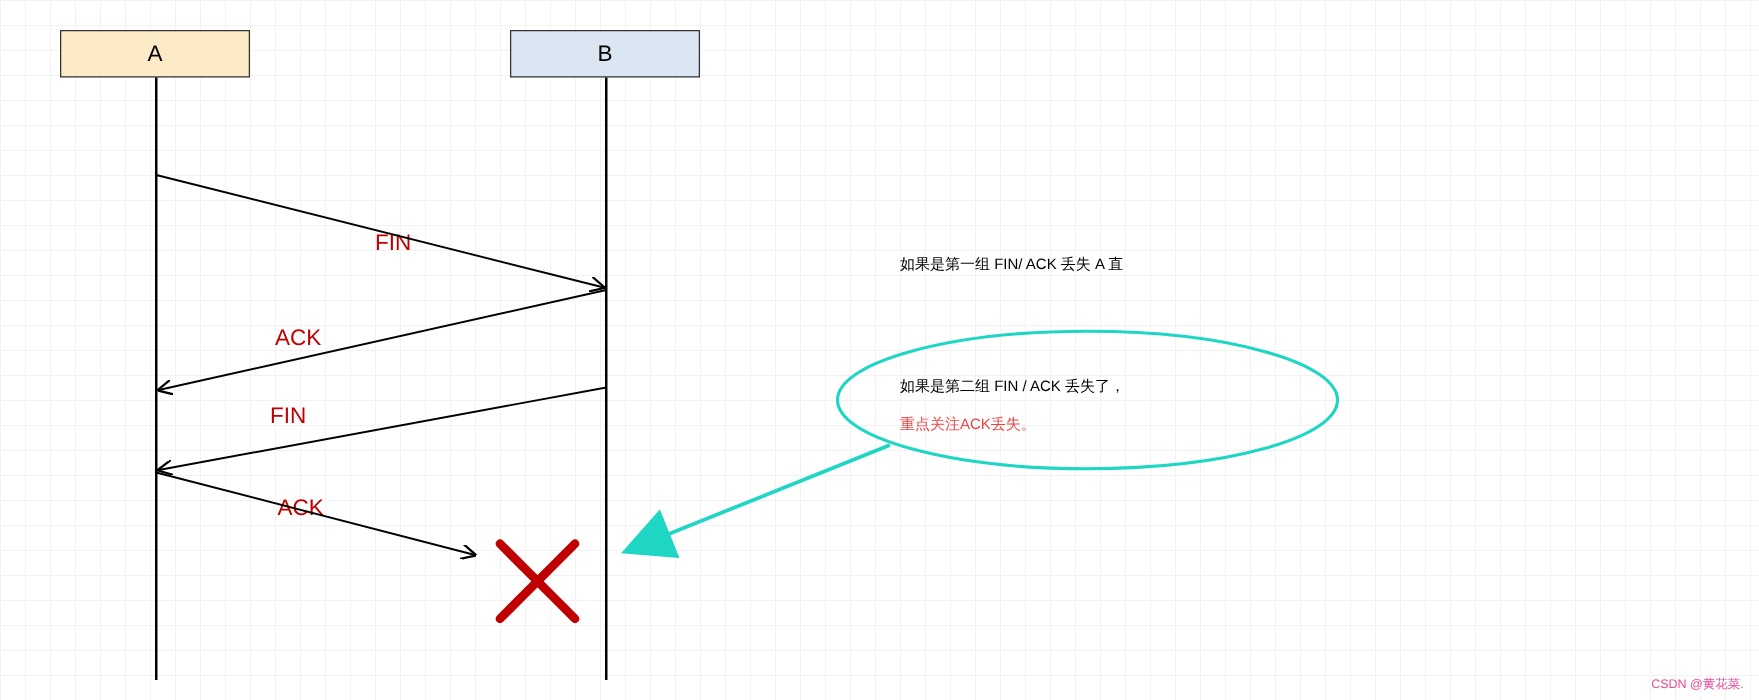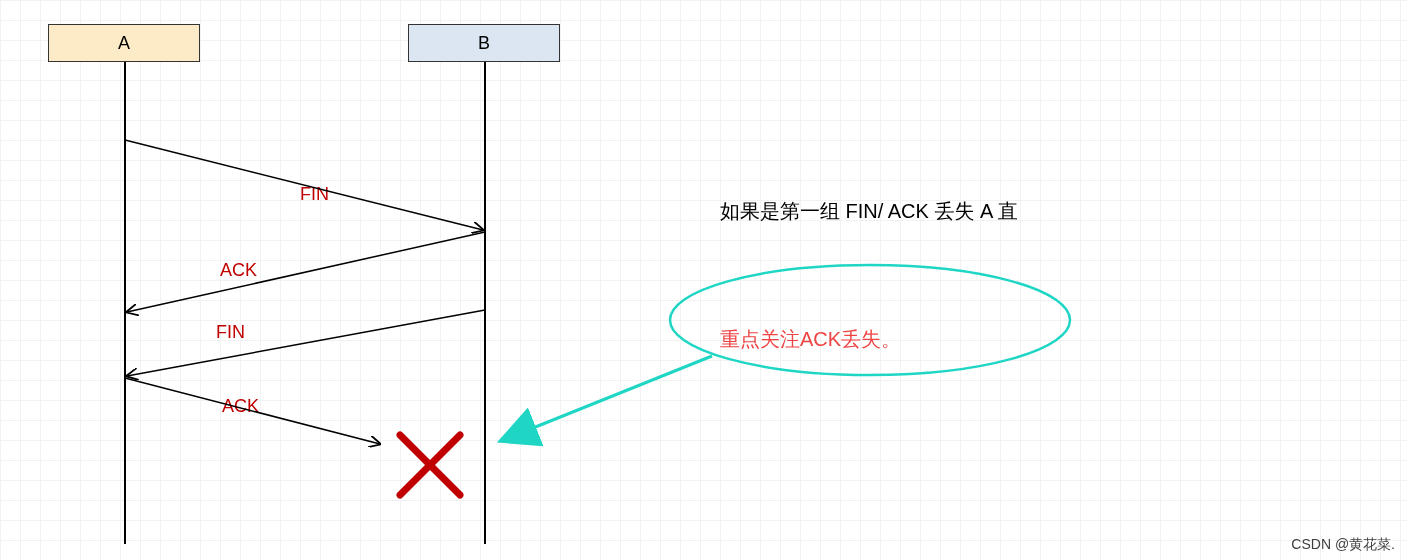--- a/index.html
+++ b/index.html
@@ -32,31 +32,31 @@
   .lifeline { position: absolute; top: 62px; width: 2px; height: 482px; background: #000; }
   .lifeline-a { left: 124px; }
   .lifeline-b { left: 484px; }
   .msg-label {
     position: absolute;
     color: #c00000;
     font-size: 18px;
   }
   .note {
     position: absolute;
-    font-size: 20px;
+    font-size: 12px;
     line-height: 30px;
     color: #000;
   }
   .red-text { color: #ef4444; }
   .watermark {
     position: absolute;
     right: 12px;
     bottom: 6px;
-    font-size: 14px;
-    color: #404040;
+    font-size: 10px;
+    color: #ec4899;
   }
   svg.overlay {
     position: absolute;
     inset: 0;
     width: 1407px;
     height: 560px;
     pointer-events: none;
   }
 </style>
 </head>
@@ -76,21 +76,21 @@
 
 <div class="msg-label" style="left:300px; top:184px;">FIN</div>
 <div class="msg-label" style="left:220px; top:260px;">ACK</div>
 <div class="msg-label" style="left:216px; top:322px;">FIN</div>
 <div class="msg-label" style="left:222px; top:396px;">ACK</div>
 
 <div class="note" style="left:720px; top:196px; width:320px;">
   <span>如果是第一组 FIN/ ACK 丢失 A 直</span><br>
 </div>
 <div class="note" style="left:720px; top:294px; width:340px;">
-  <br>
+  <span>如果是第二组 FIN / ACK 丢失了，</span><br>
   <span class="red-text">重点关注ACK丢失。</span>
 </div>
 
 <div class="watermark">CSDN @黄花菜.</div>
 
 <svg class="overlay">
   <defs>
     <marker id="arrow" viewBox="0 0 10 10" refX="9" refY="5" markerWidth="8" markerHeight="8" orient="auto-start-reverse">
       <path d="M0,0 L10,5 L0,10" fill="none" stroke="#000" stroke-width="1.5"></path>
     </marker>

